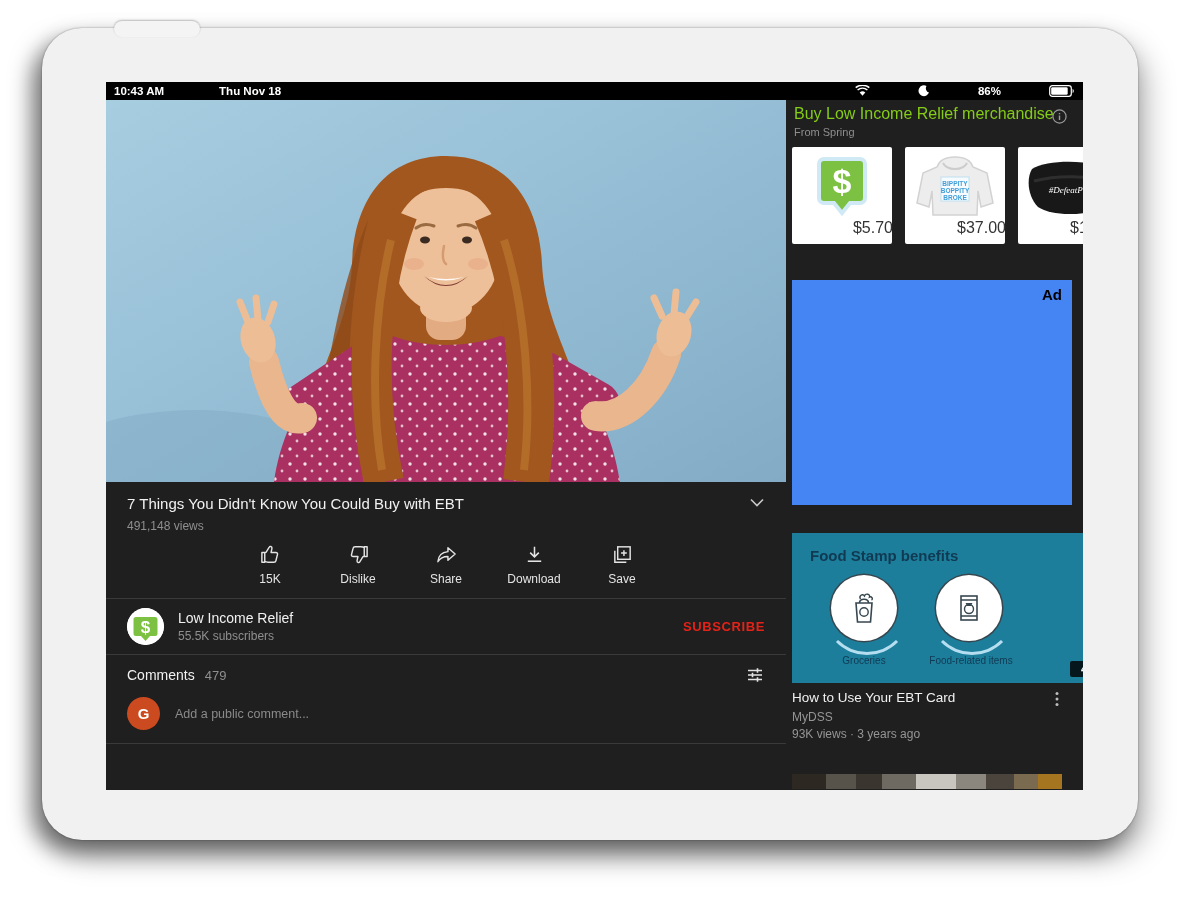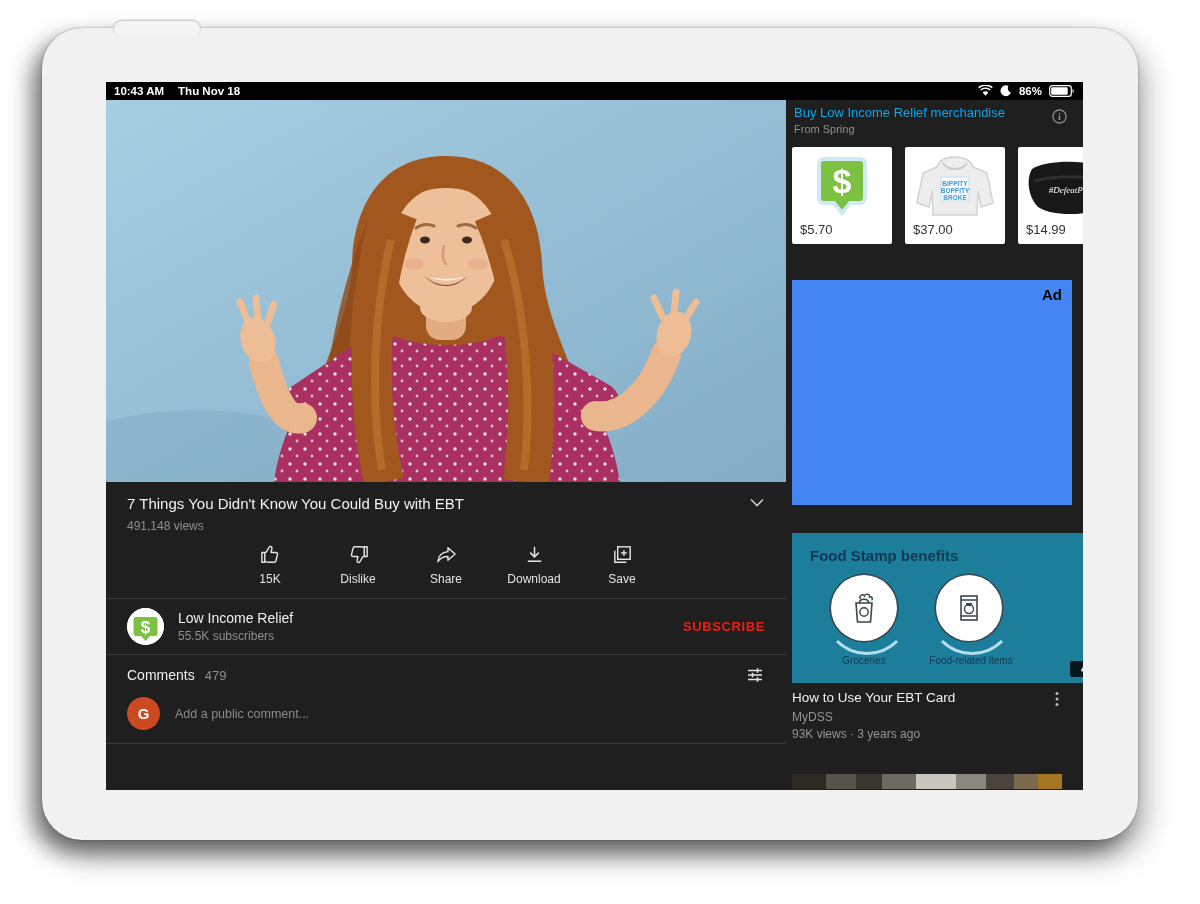--- a/index.html
+++ b/index.html
@@ -18,21 +18,21 @@
     background:#f4f4f5;box-shadow:0 -1px 2px rgba(0,0,0,.25);
   }
   .screen{
     position:absolute;left:64px;top:54px;width:977px;height:708px;
     background:#1f1f1f;overflow:hidden;color:#f1f1f1;
   }
   
   .statusbar{
     position:absolute;left:0;top:0;width:100%;height:18px;background:#000;
     display:flex;align-items:center;font-size:11.5px;font-weight:bold;color:#fff;
-    box-sizing:border-box;padding:0 8px;
+    box-sizing:border-box;padding:0 8px;gap:41px;
   }
   .statusbar .time{margin-right:14px;}
   .statusbar .spacer{flex:1;}
   .statusbar .sicon{display:flex;align-items:center;margin-left:7px;}
   
   .left-col{position:absolute;left:0;top:18px;width:680px;height:690px;}
   .right-col{position:absolute;left:684px;top:18px;width:293px;height:690px;overflow:hidden;}
   
   .video{position:relative;width:680px;height:382px;background:#8fb8d0;cursor:pointer;}
   .video svg{display:block;}
@@ -59,27 +59,27 @@
   .comments-head{display:flex;align-items:center;padding:10px 21px 6px;}
   .comments-title{font-size:14px;color:#f1f1f1;}
   .comments-count{font-size:13px;color:#8f8f8f;margin-left:10px;}
   .tune{margin-left:auto;width:20px;height:20px;cursor:pointer;}
   .comment-input{display:flex;align-items:center;padding:6px 21px 13px;cursor:text;}
   .g-avatar{width:33px;height:33px;border-radius:50%;display:flex;align-items:center;justify-content:center;
     font-size:15px;font-weight:bold;color:#fff;flex:none;}
   .comment-ph{margin-left:15px;font-size:12.5px;color:#8a8a8a;}
   
   .merch-head{position:absolute;left:4px;top:5px;width:285px;}
-  .merch-title{font-size:13px;color:#0ea5e9;}
+  .merch-title{font-size:16px;color:#84cc16;}
   .merch-sub{font-size:11px;color:#8f8f8f;margin-top:3px;}
   .info-icon{position:absolute;right:16px;top:9px;width:15px;height:15px;cursor:pointer;}
   .merch-row{position:absolute;left:2px;top:47px;display:flex;gap:13px;width:360px;}
   .merch-card{width:100px;height:97px;background:#fff;border-radius:2px;position:relative;flex:none;cursor:pointer;}
   .merch-art{position:absolute;left:0;top:4px;width:100px;height:68px;}
-  .merch-price{position:absolute;left:8px;bottom:7px;width:100%;text-align:left;font-size:13px;color:#333;}
+  .merch-price{position:absolute;left:1px;bottom:7px;width:100%;text-align:right;font-size:16px;color:#333;}
   .ad-box{position:absolute;left:2px;top:180px;width:280px;height:225px;cursor:pointer;}
   .ad-label{position:absolute;right:10px;top:6px;font-size:15px;font-weight:bold;color:#000000;}
   
   .thumb{position:absolute;left:2px;top:433px;width:328px;height:150px;cursor:pointer;overflow:hidden;}
   .thumb-heading{position:absolute;left:18px;top:14px;font-size:15px;font-weight:bold;color:#103a52;}
   .tcircle{position:absolute;width:66px;height:66px;border-radius:50%;background:#fff;
     box-shadow:0 0 0 1.5px #37474f;display:flex;align-items:center;justify-content:center;}
   .tcircle.c1{left:39px;top:42px;}
   .tcircle.c2{left:144px;top:42px;}
   .arc{position:absolute;width:82px;height:82px;border-radius:50%;border:3px solid #b5dff0;

